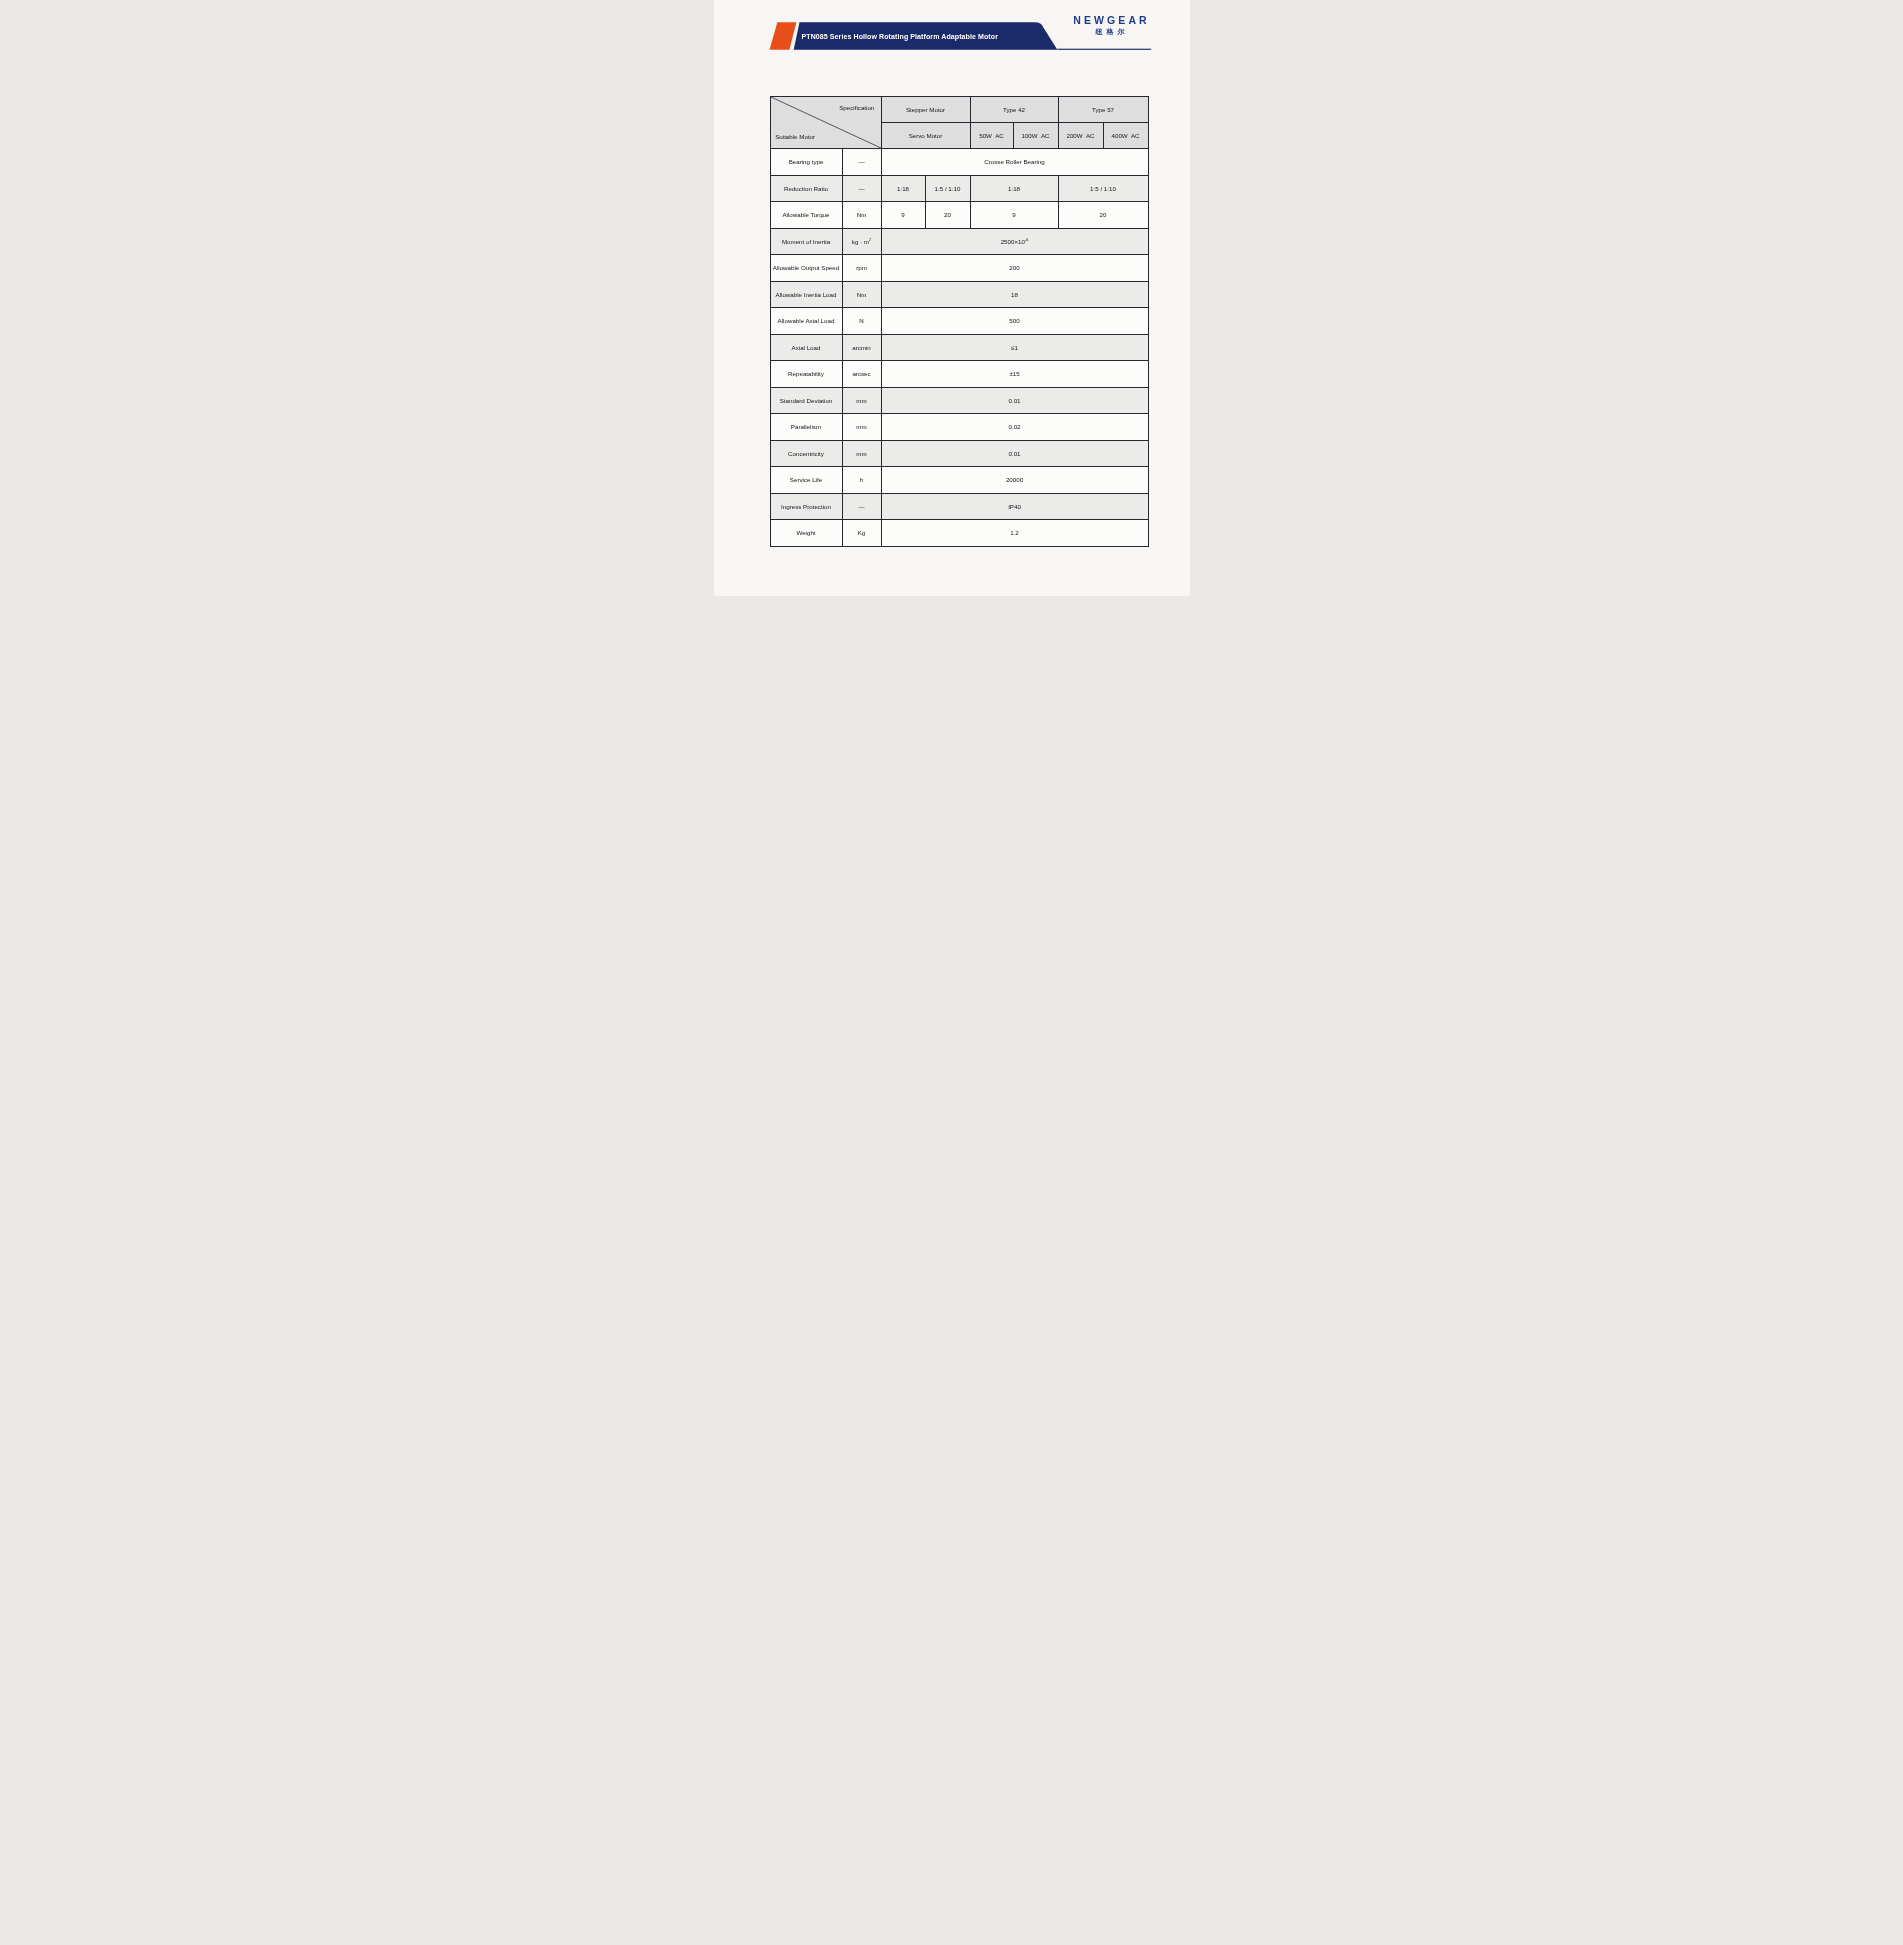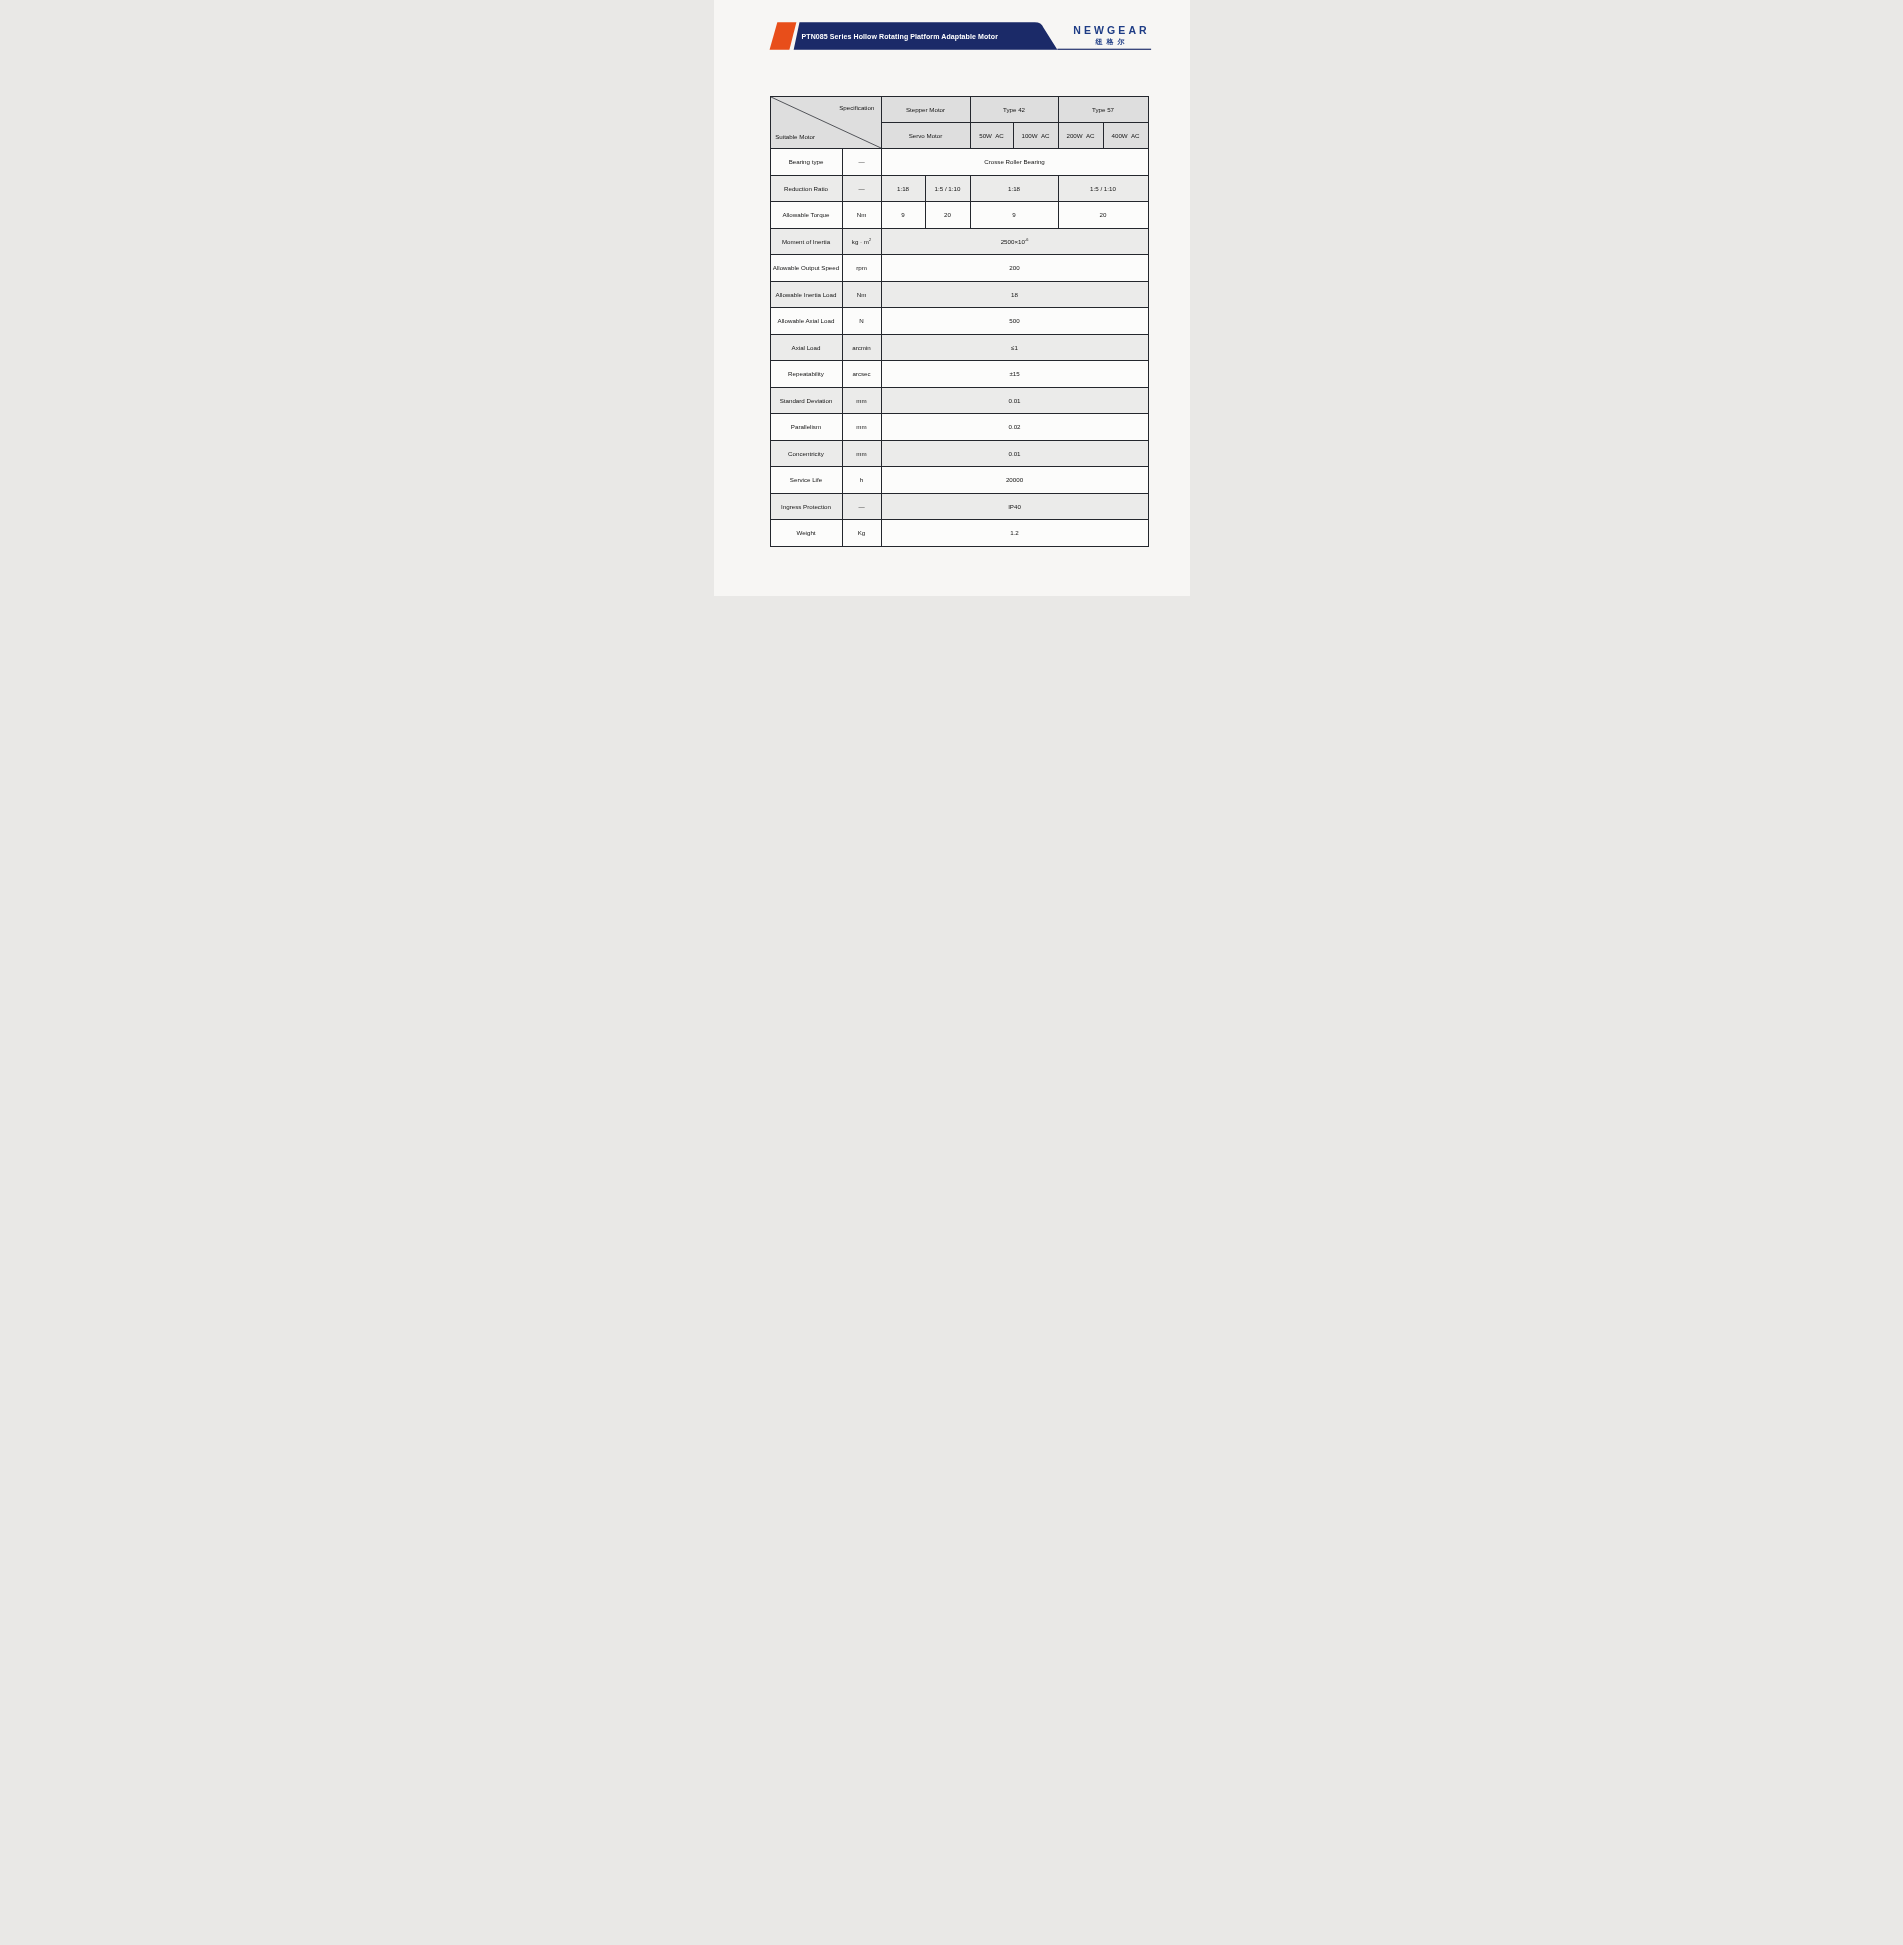--- a/index.html
+++ b/index.html
@@ -15,21 +15,21 @@
   }
   
   .hdr-svg{position:absolute;left:54px;top:21px;width:387px;height:30px;}
   .doc-title{
     position:absolute;left:88px;top:22px;height:28px;
     display:flex;align-items:center;
     color:#ffffff;font-size:7px;font-weight:bold;letter-spacing:0.1px;
     white-space:nowrap;
   }
   .brand{
-    position:absolute;left:357px;top:25px;width:79px;
+    position:absolute;left:357px;top:15px;width:79px;
     text-align:center;line-height:1.05;
   }
   .brand-name{
     display:block;
     font-size:10.5px;font-weight:bold;color:#1e3c85;
     letter-spacing:3.1px;margin-right:-3.1px;white-space:nowrap;
   }
   .brand-cn{
     display:block;
     font-size:7px;font-weight:bold;color:#1e3c85;

